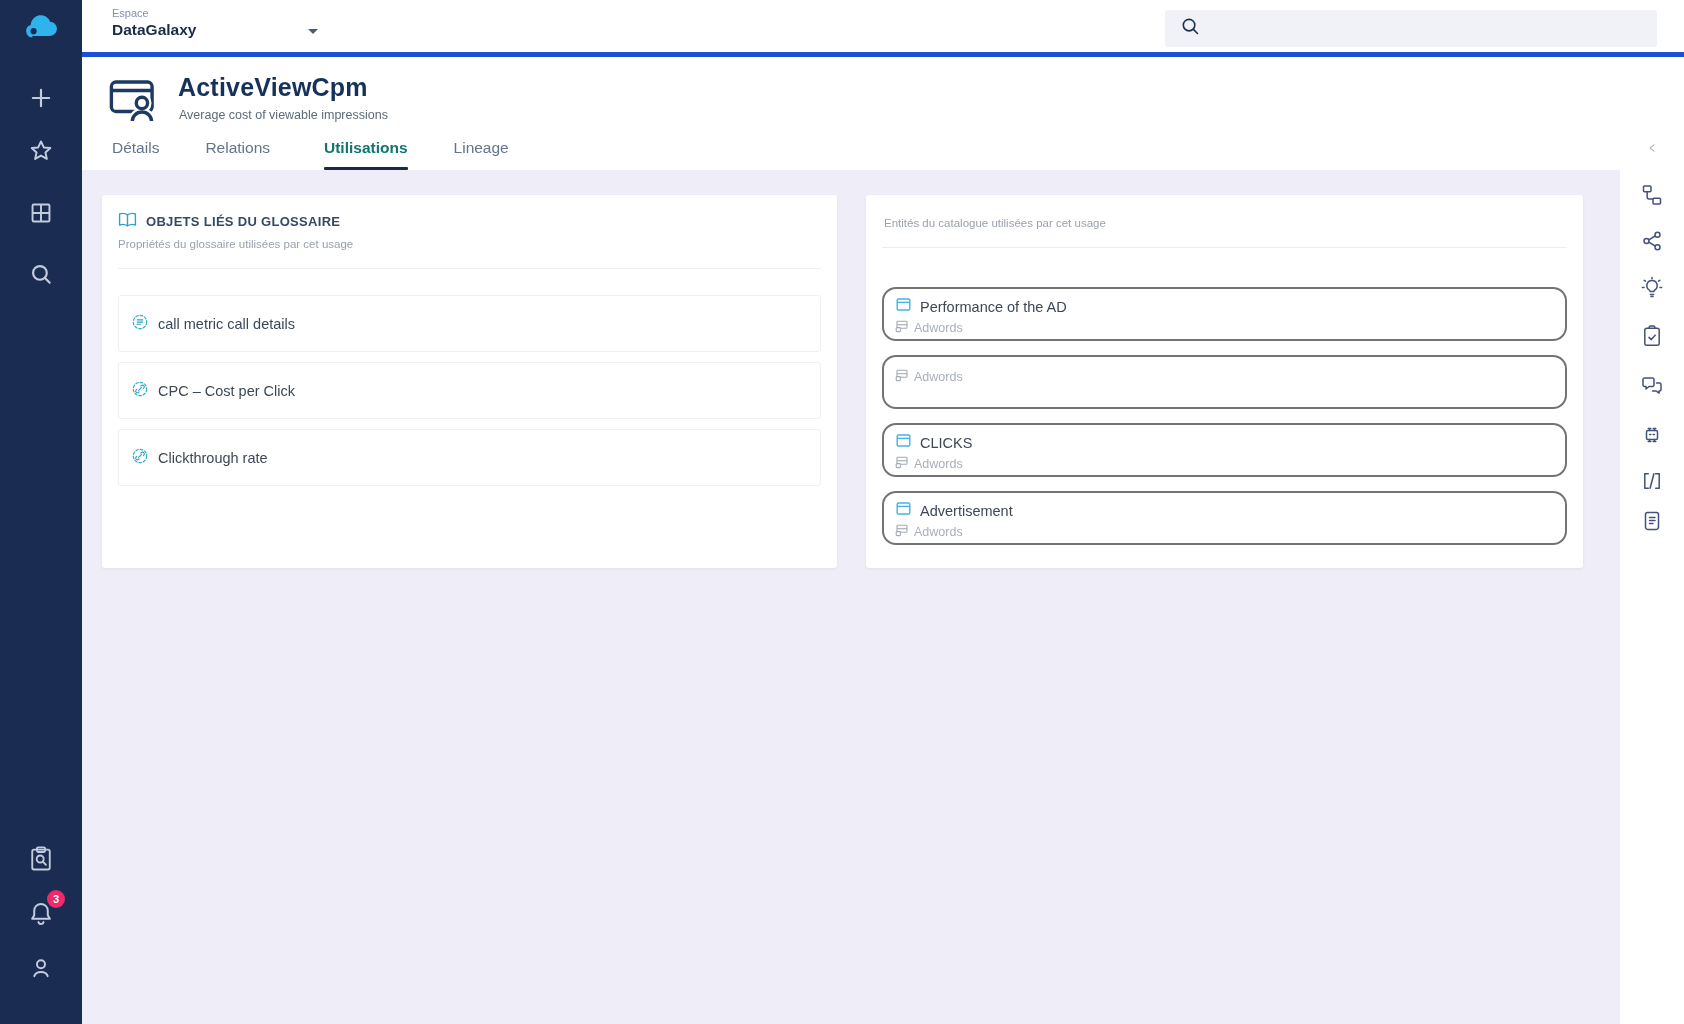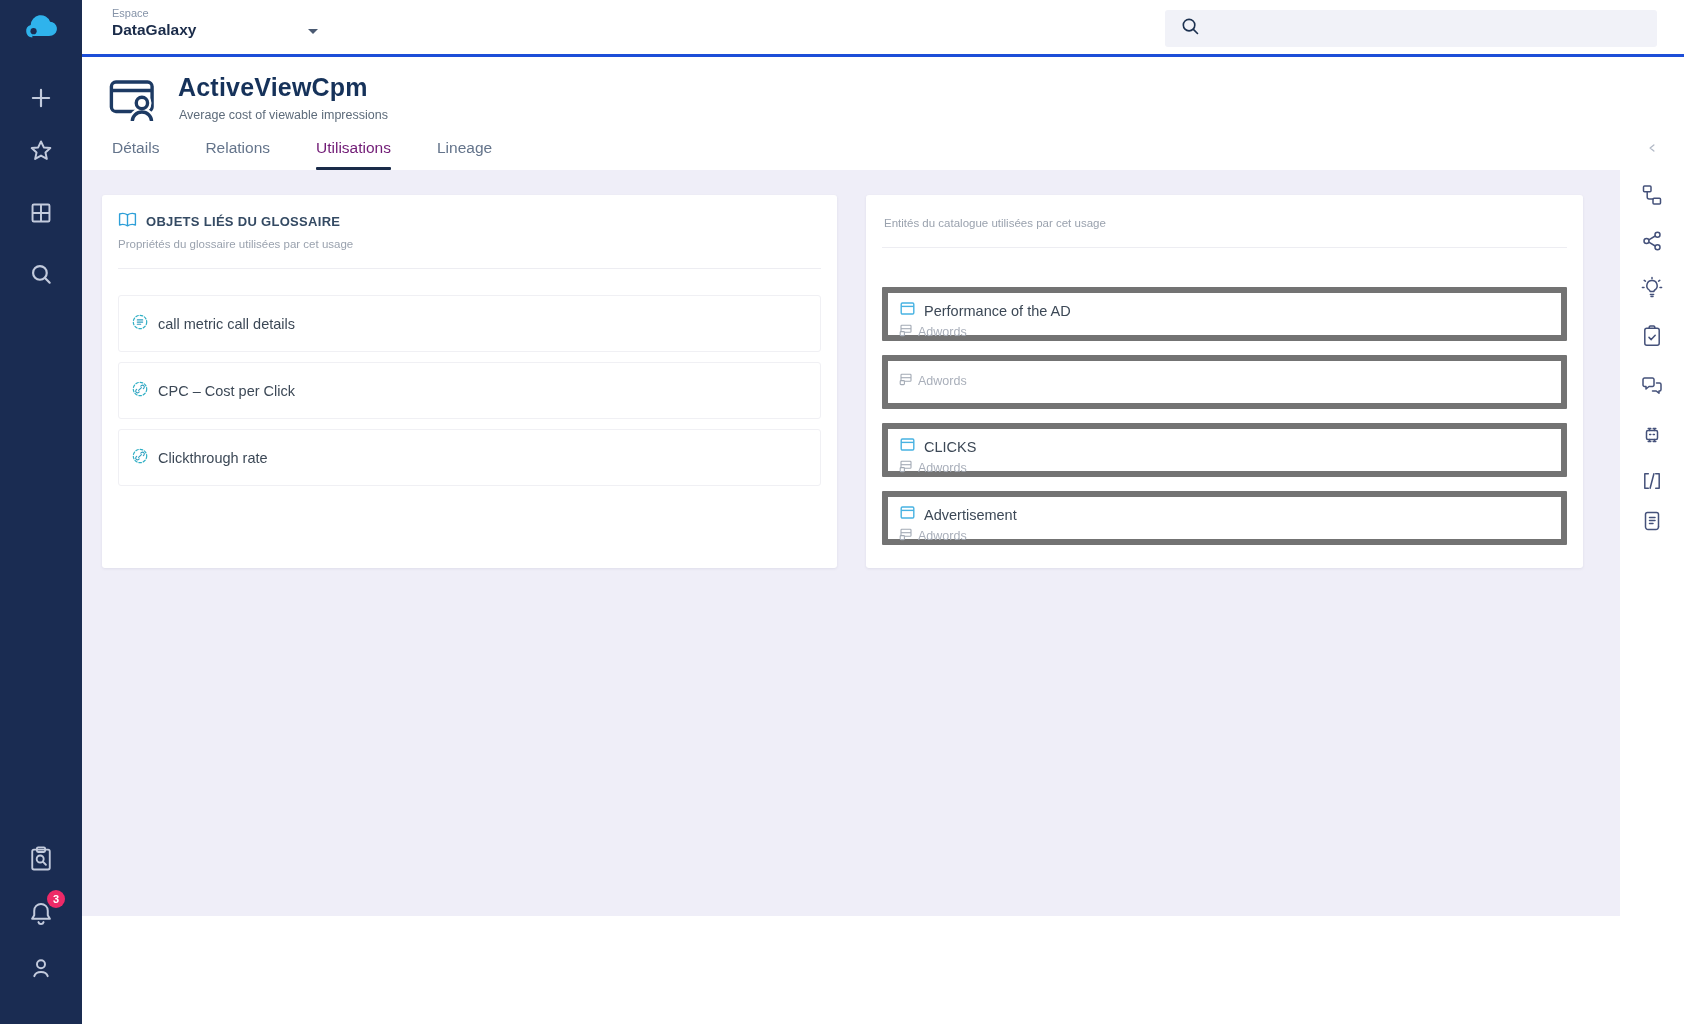--- a/index.html
+++ b/index.html
@@ -7,53 +7,53 @@
     font-family:"Liberation Sans","DejaVu Sans",sans-serif; background:#fff; }
   .app { position:relative; width:1684px; height:1024px; }
 
   
   .left-sidebar { position:absolute; left:0; top:0; width:82px; height:1024px; background:#1a2c52; }
   .logo-btn { position:absolute; left:0; top:8px; width:82px; height:40px; display:flex; align-items:center; justify-content:center; background:none; border:none; cursor:pointer; }
   .side-btn { position:absolute; left:0; width:82px; height:30px; display:flex; align-items:center; justify-content:center; background:none; border:none; cursor:pointer; }
   .badge { position:absolute; top:-9px; right:17px; min-width:18px; height:18px; padding:0 4px; border-radius:9px; background:#ee2a68; color:#fff; font-size:11px; font-weight:bold; line-height:18px; text-align:center; }
 
   
-  .topbar { position:absolute; left:82px; top:0; width:1602px; height:57px; background:#fff; border-bottom:3px solid #1d4ed8; }
+  .topbar { position:absolute; left:82px; top:0; width:1602px; height:57px; background:#fff; border-bottom:5px solid #1d4ed8; }
   .space-selector { position:absolute; left:30px; top:7px; width:210px; height:44px; cursor:pointer; }
   .space-label { font-size:11px; color:#8593a8; }
   .space-name { font-size:15.5px; font-weight:600; color:#1a2b49; margin-top:2px; }
   .caret { position:absolute; left:196px; top:22px; width:0; height:0; border-left:5px solid transparent; border-right:5px solid transparent; border-top:5px solid #4a5a72; }
   .search-bar { position:absolute; left:1083px; top:10px; width:492px; height:37px; background:#f1f2f8; border-radius:3px; display:flex; align-items:center; padding-left:14px; }
   .search-bar input { flex:1; height:100%; background:transparent; border:none; outline:none; font-size:15px; color:#1c3150; margin-left:10px; font-family:inherit; }
 
   
   .page-header { position:absolute; left:82px; top:57px; width:1602px; height:113px; background:#fff;text-align:center; }
   .entity-icon { position:absolute; left:26px; top:18px; }
   .page-title { position:absolute; left:96px; top:16px; font-size:25px; font-weight:700; color:#16325a; letter-spacing:.2px; }
   .page-subtitle { position:absolute; left:97px; top:51px; font-size:12.5px; color:#5d6b7a; }
   .tabs { position:absolute; left:30px; bottom:0; display:flex; gap:46px; }
   .tab { position:relative; font-size:15.5px; color:#64748b; padding-bottom:13px; cursor:pointer; }
-  .tab.active { color:#701a75; font-weight:400; }
+  .tab.active { color:#0f766e; font-weight:700;margin-left:8px; }
   .tab.active::after { content:""; position:absolute; left:0; right:0; bottom:0; height:3px; background:#1a2b49; border-radius:1px; }
 
   
-  .content { position:absolute; left:82px; top:170px; width:1538px; height:746px; background:#efeef8; }
+  .content { position:absolute; left:82px; top:170px; width:1538px; height:854px; background:#efeef8; }
   .panel { position:absolute; top:25px; height:373px; background:#fff; border-radius:3px; box-shadow:0 1px 3px rgba(40,40,80,.08); }
   .panel-glossary { left:20px; width:735px; }
   .panel-catalog  { left:784px; width:717px; }
   .panel-head { padding:16px 16px 0; }
   .panel-title-row { display:flex; align-items:center; gap:9px; }
   .panel-title { font-size:13px; font-weight:600; color:#344a63; letter-spacing:.3px; }
   .panel-sub { margin-top:6px; font-size:11.5px; color:#9aa2ae; }
   .divider { margin:18px 16px 0; border-top:1px solid #ededf2; }
   .rows { margin:26px 16px 0; }
   .g-row { height:57px; border:1px solid #f0f0f4; border-radius:3px; margin-bottom:10px; display:flex; align-items:center; padding-left:13px; gap:10px; cursor:pointer; background:#fff; }
   .g-label { font-size:14.5px; color:#3c4856; }
   .c-rows { margin-top:39px; }
-  .c-row { height:54px; border:6px solid #737373; border-radius:1px; margin-bottom:14px; padding:8px 16px 0 12px; cursor:pointer; background:#fff; }
+  .c-row { height:54px; border:2px solid #737373; border-radius:14px; margin-bottom:14px; padding:8px 16px 0 12px; cursor:pointer; background:#fff; }
   .c-title-line { display:flex; align-items:center; gap:9px; }
   .c-label { font-size:14.5px; color:#3c4856; }
   .c-source-line { margin-top:3px; margin-left:-1px; display:flex; align-items:center; gap:5px; }
   .c-source { font-size:12.5px; color:#a9afba; }
 
   
   .right-toolbar { position:absolute; left:1620px; top:57px; width:64px; height:967px; background:#fff; }
   .tool-btn { position:absolute; left:0; width:64px; height:28px; display:flex; align-items:center; justify-content:center; background:none; border:none; cursor:pointer; }
 </style>
 </head>

